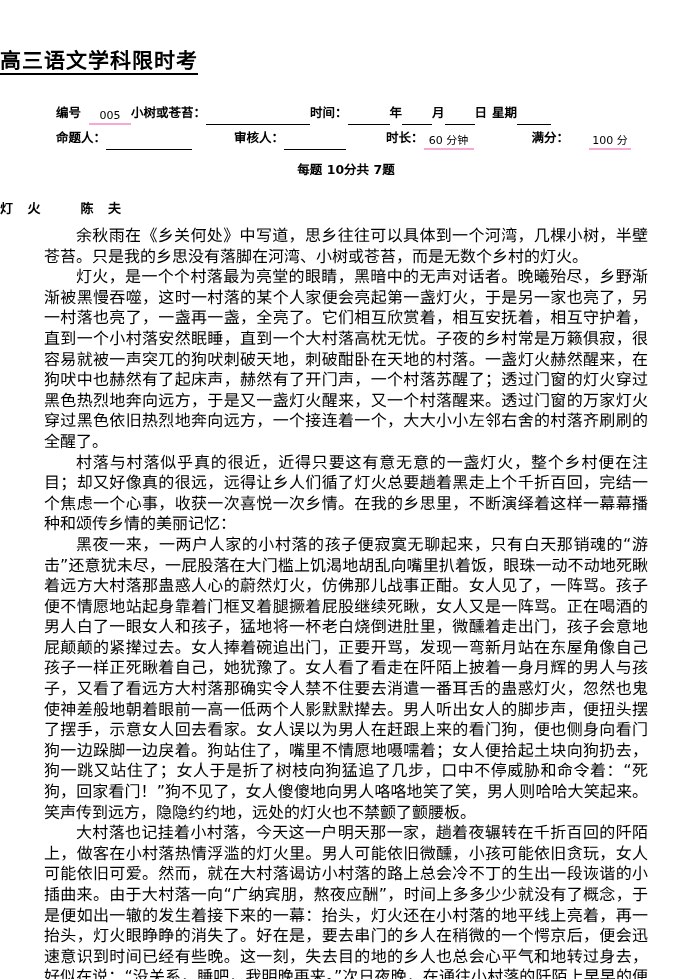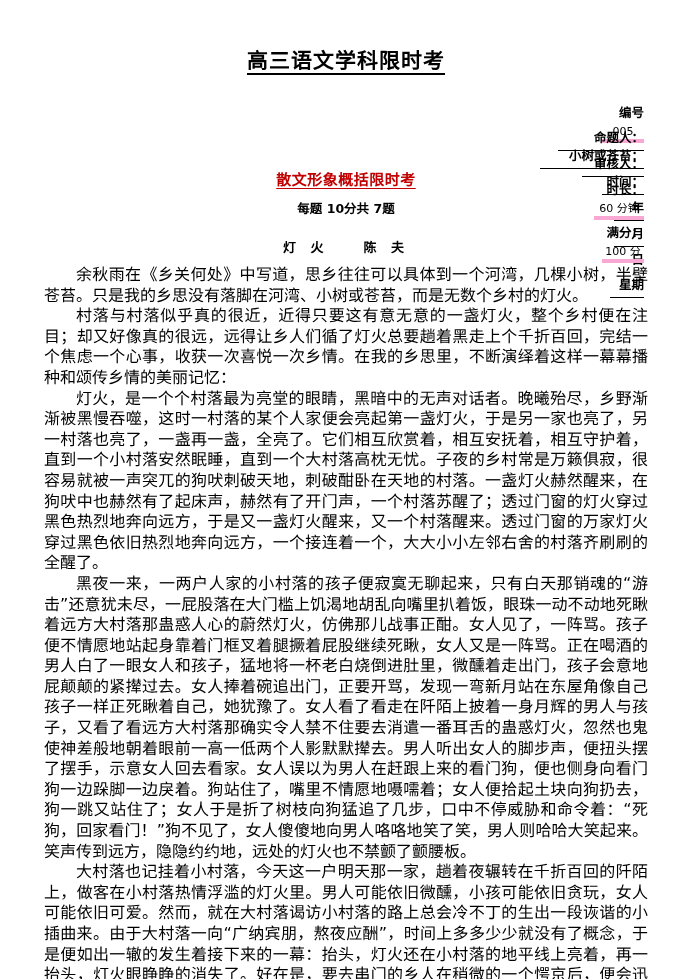--- a/index.html
+++ b/index.html
@@ -19,21 +19,21 @@
     position: relative;
     width: 692px;
     height: 979px;
     background: #ffffff;
     box-sizing: border-box;
     padding: 0;
   }
 
   
   .doc-title {
-    text-align: center;
+    text-align: left;
     font-size: 21px;
     font-weight: bold;
     letter-spacing: 1px;
     margin: 0;
     padding-top: 44px;
     text-decoration: underline;
     text-underline-offset: 5px;
     text-decoration-thickness: 1.5px;
   }
 
@@ -42,56 +42,55 @@
     margin: 26px 48px 0 56px;
     font-size: 12.5px;
     font-weight: bold;
     line-height: 25px;
   }
   .form-row {
     display: flex;
     align-items: flex-end;
     white-space: nowrap;
     height: 25px;
-    flex-direction: column;
   }
   .form-row .lbl {
     font-weight: bold;
     font-size: 12.5px;
   }
   .blank {
     display: inline-block;
     border-bottom: 1px solid #000;
     height: 14px;
     vertical-align: bottom;
   }
   .filled {
     display: inline-block;
-    border-bottom: 4px solid #f9a8d4;
+    border-bottom: 2px solid #f9a8d4;
     text-align: center;
     font-size: 11px;
     font-weight: normal;
     line-height: 14px;
     height: 14px;
     vertical-align: bottom;
   }
   .sp { display:inline-block; }
 
   
   .w-bh   { width: 42px; }
   .w-bj   { width: 104px; }
   .w-year { width: 42px; }
   .w-mon  { width: 30px; }
   .w-day  { width: 30px; }
   .w-week { width: 34px; }
   
   .w-mt   { width: 86px; }
   .w-sh   { width: 62px; }
   .w-sc   { width: 50px; }
-  .w-mf   { width: 42px; }
+  .w-mf   { width: 42px; margin-left: 20px; }
   
   .w-xm   { width: 102px; }
   .w-kh   { width: 78px; }
   .w-df   { width: 84px; }
 
   
   .red-title {
     text-align: center;
     color: #c00000;
     font-weight: bold;
@@ -104,21 +103,21 @@
   }
   .sub-title {
     text-align: center;
     font-weight: bold;
     font-size: 12.5px;
     margin: 9px 0 0 0;
   }
 
   
   .article-title {
-    text-align: center;
+    text-align: left;
     font-weight: bold;
     font-size: 13px;
     margin: 20px 0 0 0;
     color: #000;
   }
   .article-title .t-name { letter-spacing: 5px; }
   .article-title .t-gap  { display:inline-block; width: 26px; }
   .article-title .t-auth { letter-spacing: 5px; }
 
   .body-text {
@@ -170,30 +169,29 @@
       <span class="lbl">时长：</span>
       <span class="filled w-sc">60 分钟</span>
       <span class="sp" style="width:58px"></span>
       <span class="lbl">满分：</span>
       <span class="filled w-mf">100 分</span>
     </div>
 
 
   </div>
 
-  <div class="red-title">散文形象概括限时考</div>
   <div class="sub-title">每题 10分共 7题</div>
 
   <div class="article-title">
     <span class="t-name">灯 火</span>
     <span class="t-gap"></span>
     <span class="t-auth">陈 夫</span>
   </div>
 
   <div class="body-text">
     <p>余秋雨在《乡关何处》中写道，思乡往往可以具体到一个河湾，几棵小树，半壁苍苔。只是我的乡思没有落脚在河湾、小树或苍苔，而是无数个乡村的灯火。</p>
+    <p>灯火，是一个个村落最为亮堂的眼睛，黑暗中的无声对话者。晚曦殆尽，乡野渐渐被黑慢吞噬，这时一村落的某个人家便会亮起第一盏灯火，于是另一家也亮了，另一村落也亮了，一盏再一盏，全亮了。它们相互欣赏着，相互安抚着，相互守护着，直到一个小村落安然眠睡，直到一个大村落高枕无忧。子夜的乡村常是万籁俱寂，很容易就被一声突兀的狗吠刺破天地，刺破酣卧在天地的村落。一盏灯火赫然醒来，在狗吠中也赫然有了起床声，赫然有了开门声，一个村落苏醒了；透过门窗的灯火穿过黑色热烈地奔向远方，于是又一盏灯火醒来，又一个村落醒来。透过门窗的万家灯火穿过黑色依旧热烈地奔向远方，一个接连着一个，大大小小左邻右舍的村落齐刷刷的全醒了。</p>
     <p>村落与村落似乎真的很近，近得只要这有意无意的一盏灯火，整个乡村便在注目；却又好像真的很远，远得让乡人们循了灯火总要趟着黑走上个千折百回，完结一个焦虑一个心事，收获一次喜悦一次乡情。在我的乡思里，不断演绎着这样一幕幕播种和颂传乡情的美丽记忆：</p>
-    <p>灯火，是一个个村落最为亮堂的眼睛，黑暗中的无声对话者。晚曦殆尽，乡野渐渐被黑慢吞噬，这时一村落的某个人家便会亮起第一盏灯火，于是另一家也亮了，另一村落也亮了，一盏再一盏，全亮了。它们相互欣赏着，相互安抚着，相互守护着，直到一个小村落安然眠睡，直到一个大村落高枕无忧。子夜的乡村常是万籁俱寂，很容易就被一声突兀的狗吠刺破天地，刺破酣卧在天地的村落。一盏灯火赫然醒来，在狗吠中也赫然有了起床声，赫然有了开门声，一个村落苏醒了；透过门窗的灯火穿过黑色热烈地奔向远方，于是又一盏灯火醒来，又一个村落醒来。透过门窗的万家灯火穿过黑色依旧热烈地奔向远方，一个接连着一个，大大小小左邻右舍的村落齐刷刷的全醒了。</p>
     <p>黑夜一来，一两户人家的小村落的孩子便寂寞无聊起来，只有白天那销魂的“游击”还意犹未尽，一屁股落在大门槛上饥渴地胡乱向嘴里扒着饭，眼珠一动不动地死瞅着远方大村落那蛊惑人心的蔚然灯火，仿佛那儿战事正酣。女人见了，一阵骂。孩子便不情愿地站起身靠着门框叉着腿撅着屁股继续死瞅，女人又是一阵骂。正在喝酒的男人白了一眼女人和孩子，猛地将一杯老白烧倒进肚里，微醺着走出门，孩子会意地屁颠颠的紧撵过去。女人捧着碗追出门，正要开骂，发现一弯新月站在东屋角像自己孩子一样正死瞅着自己，她犹豫了。女人看了看走在阡陌上披着一身月辉的男人与孩子，又看了看远方大村落那确实令人禁不住要去消遣一番耳舌的蛊惑灯火，忽然也鬼使神差般地朝着眼前一高一低两个人影默默撵去。男人听出女人的脚步声，便扭头摆了摆手，示意女人回去看家。女人误以为男人在赶跟上来的看门狗，便也侧身向看门狗一边跺脚一边戾着。狗站住了，嘴里不情愿地嗫嚅着；女人便拾起土块向狗扔去，狗一跳又站住了；女人于是折了树枝向狗猛追了几步，口中不停威胁和命令着：“死狗，回家看门！”狗不见了，女人傻傻地向男人咯咯地笑了笑，男人则哈哈大笑起来。笑声传到远方，隐隐约约地，远处的灯火也不禁颤了颤腰板。</p>
     <p>大村落也记挂着小村落，今天这一户明天那一家，趟着夜辗转在千折百回的阡陌上，做客在小村落热情浮滥的灯火里。男人可能依旧微醺，小孩可能依旧贪玩，女人可能依旧可爱。然而，就在大村落谒访小村落的路上总会冷不丁的生出一段诙谐的小插曲来。由于大村落一向“广纳宾朋，熬夜应酬”，时间上多多少少就没有了概念，于是便如出一辙的发生着接下来的一幕：抬头，灯火还在小村落的地平线上亮着，再一抬头，灯火眼睁睁的消失了。好在是，要去串门的乡人在稍微的一个愕京后，便会迅速意识到时间已经有些晚。这一刻，失去目的地的乡人也总会心平气和地转过身去，好似在说：“没关系，睡吧，我明晚再来。”次日夜晚，在通往小村落的阡陌上早早的便活跃着几个黑点，累然，正是他一家。是的，乡人们总会为仅仅一次面对</p>
   </div>
 
 </div>
 
 </body></html>

